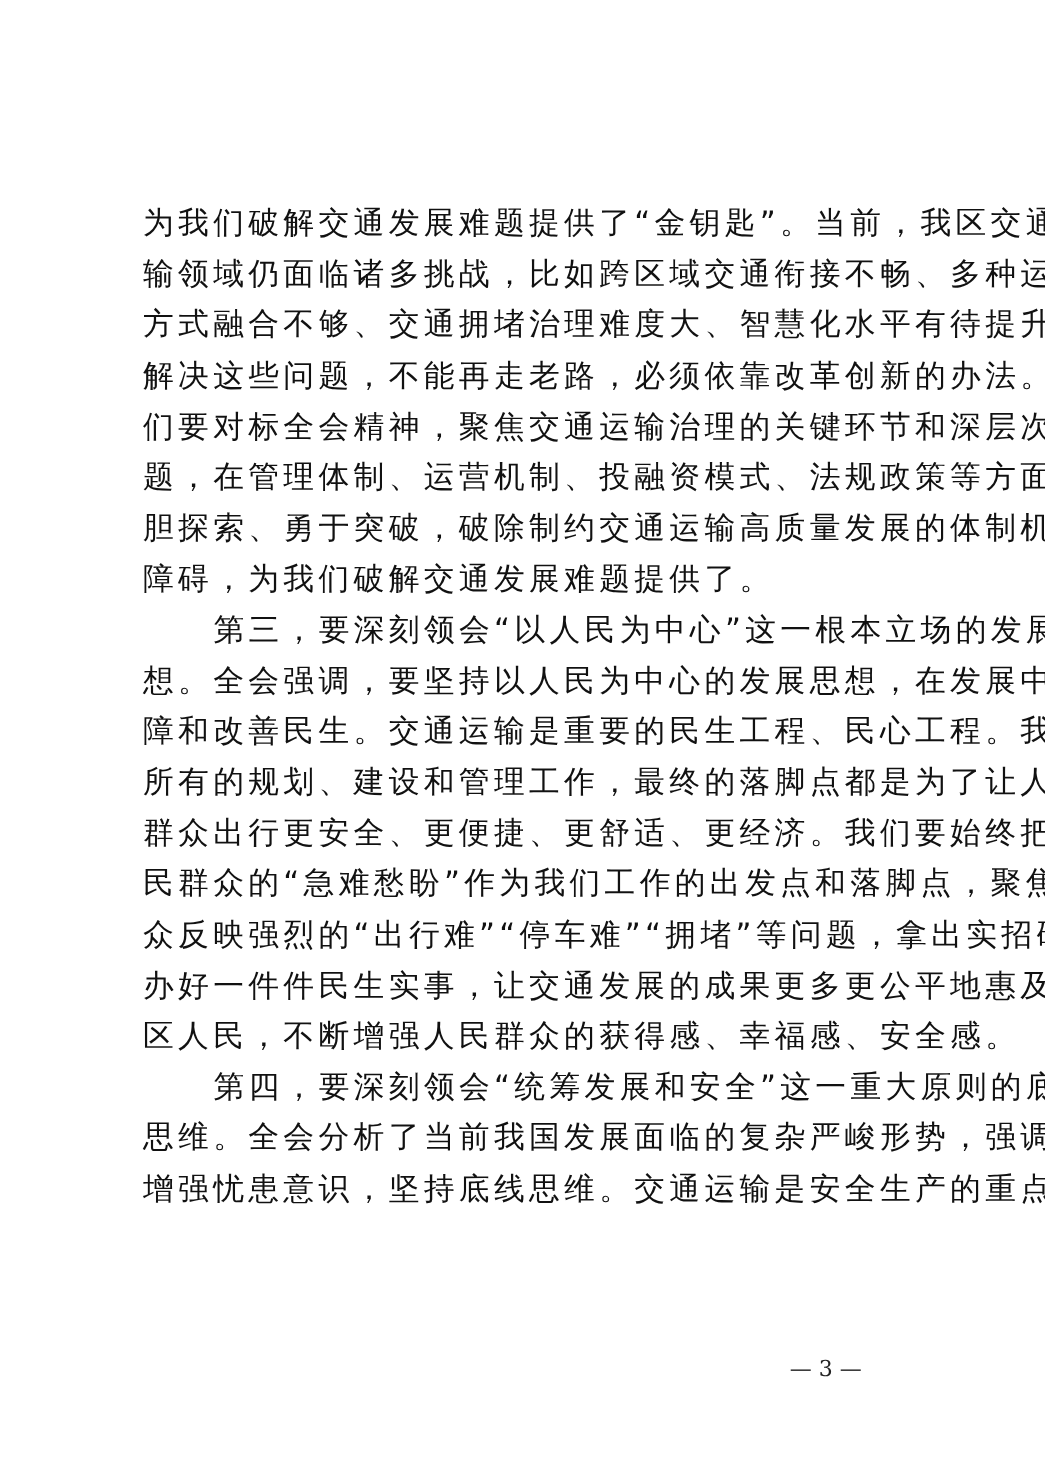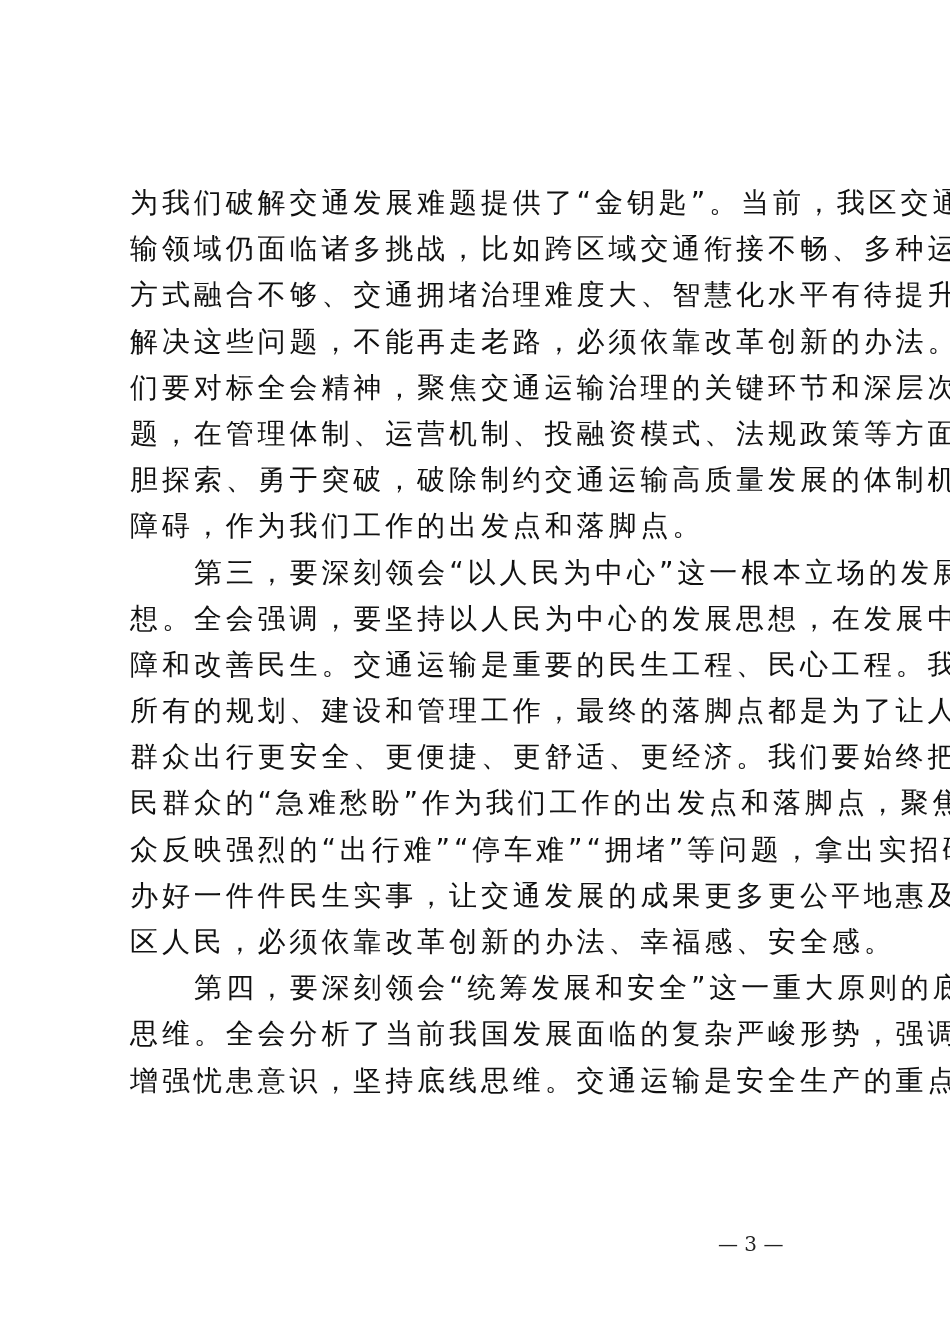--- a/index.html
+++ b/index.html
@@ -24,28 +24,28 @@
 
 <div class="page">
   <div class="body-text">
     <span class="line">为我们破解交通发展难题提供了“金钥匙”。当前，我区交通运</span>
     <span class="line">输领域仍面临诸多挑战，比如跨区域交通衔接不畅、多种运输</span>
     <span class="line">方式融合不够、交通拥堵治理难度大、智慧化水平有待提升等。</span>
     <span class="line">解决这些问题，不能再走老路，必须依靠改革创新的办法。我</span>
     <span class="line">们要对标全会精神，聚焦交通运输治理的关键环节和深层次问</span>
     <span class="line">题，在管理体制、运营机制、投融资模式、法规政策等方面大</span>
     <span class="line">胆探索、勇于突破，破除制约交通运输高质量发展的体制机制</span>
-    <span class="line">障碍，作为我们工作的出发点和落脚点。</span>
+    <span class="line">障碍，为我们破解交通发展难题提供了。</span>
     <span class="line indent">第三，要深刻领会“以人民为中心”这一根本立场的发展思</span>
     <span class="line">想。全会强调，要坚持以人民为中心的发展思想，在发展中保</span>
     <span class="line">障和改善民生。交通运输是重要的民生工程、民心工程。我们</span>
     <span class="line">所有的规划、建设和管理工作，最终的落脚点都是为了让人民</span>
     <span class="line">群众出行更安全、更便捷、更舒适、更经济。我们要始终把人</span>
     <span class="line">民群众的“急难愁盼”作为我们工作的出发点和落脚点，聚焦群</span>
     <span class="line">众反映强烈的“出行难”“停车难”“拥堵”等问题，拿出实招硬招，</span>
     <span class="line">办好一件件民生实事，让交通发展的成果更多更公平地惠及全</span>
-    <span class="line">区人民，必须依靠改革创新的办法、幸福感、安全感。</span>
+    <span class="line">区人民，不断增强人民群众的获得感、幸福感、安全感。</span>
     <span class="line indent">第四，要深刻领会“统筹发展和安全”这一重大原则的底线</span>
     <span class="line">思维。全会分析了当前我国发展面临的复杂严峻形势，强调要</span>
     <span class="line">增强忧患意识，坚持底线思维。交通运输是安全生产的重点行</span>
   </div>
   <div class="page-number">— 3 —</div>
 </div>
 
 </body></html>

